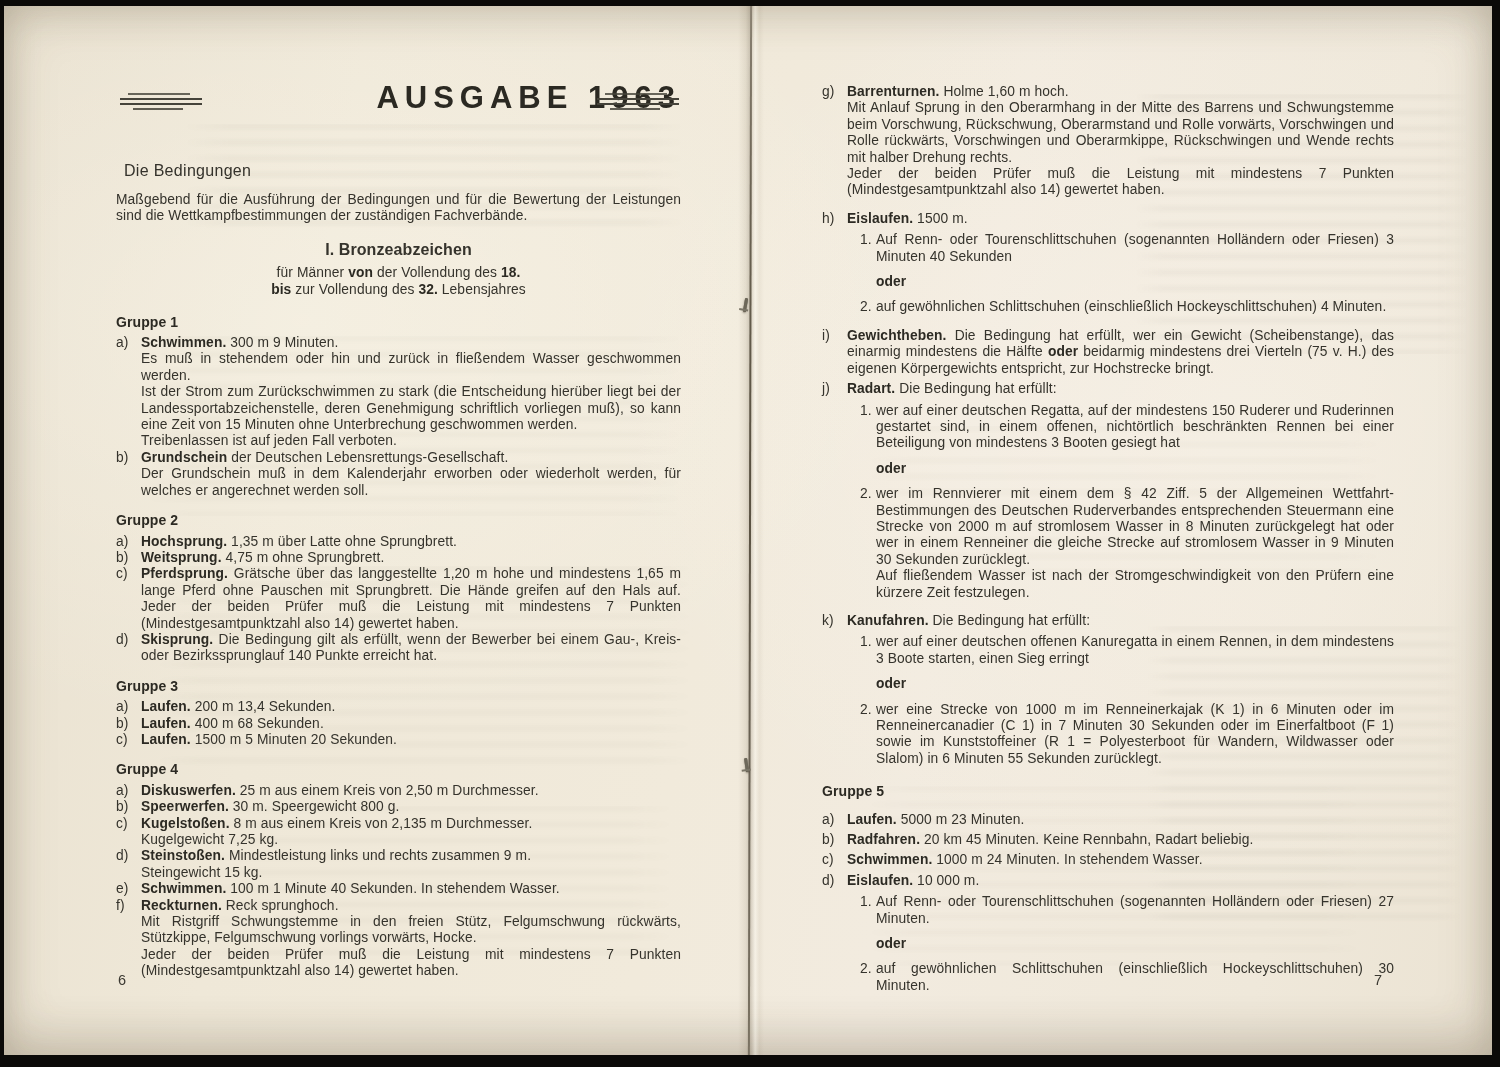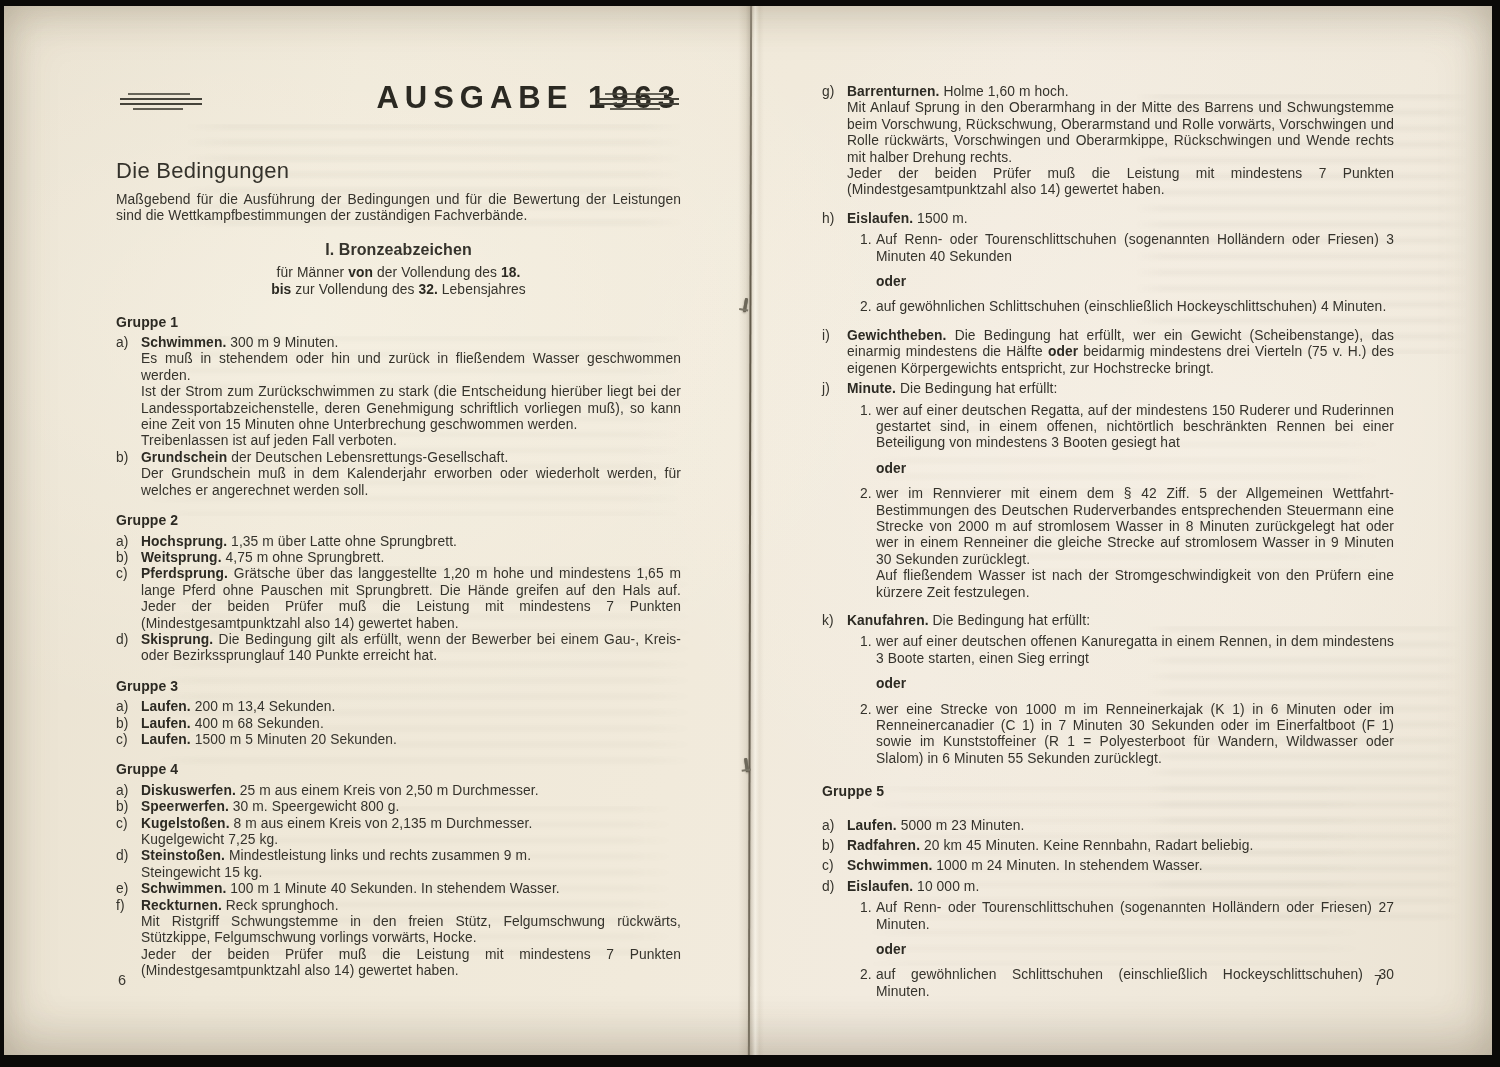--- a/index.html
+++ b/index.html
@@ -66,40 +66,40 @@
     letter-spacing:6px;color:#2b2922;
   }
   .deco{position:absolute;top:15px;width:82px;height:20px;}
   .deco-left{left:4px;}
   .deco-right{right:2px;}
   .deco i{position:absolute;display:block;height:1.6px;background:#45433a;}
   .deco .l1{top:0;left:8px;width:62px;opacity:.8;}
   .deco .l2{top:5px;left:0;width:82px;}
   .deco .l3{top:10px;left:0;width:82px;}
   .deco .l4{top:15px;left:13px;width:50px;opacity:.85;}
-  h2.section{margin:37px 0 0;font-size:22px;line-height:24px;font-weight:400;color:#34322b;letter-spacing:.3px;}
+  h2.section{margin:37px 8px 0;font-size:16px;line-height:24px;font-weight:400;color:#34322b;letter-spacing:.3px;}
   .intro{margin:9px 0 0;text-align:justify;hyphens:auto;-webkit-hyphens:auto;}
   .badge-h{margin:17px 0 0;text-align:center;font-weight:700;font-size:16px;}
   .badge-lines{margin-top:6px;text-align:center;line-height:17.2px;}
   
   .blocks{margin-top:15px;}
   .group{font-weight:700;font-size:14px;margin:13px 0 5px;color:#2c2a23;}
   .blocks .group:first-child{margin-top:0;}
   .item{display:flex;align-items:flex-start;}
   .lab{flex:none;width:25px;}
   .ct{flex:1;min-width:0;}
   .para{text-align:justify;hyphens:auto;-webkit-hyphens:auto;}
   .sub{display:flex;margin:5px 0 0 13px;}
   .slab{flex:none;width:16px;}
   .sct{flex:1;min-width:0;}
   .oder{font-weight:700;margin:9px 0 9px 29px;color:#2c2a23;}
   .page-left .item{margin-bottom:0;}
   .page-right .item{margin-bottom:12px;}
   .page-right .item.compact{margin-bottom:4px;}
-  .page-right .group{margin:16px 0 18px;}
+  .page-right .group{margin:16px 0 12px;}
   .pagenum{position:absolute;font-size:14.5px;color:#3a3831;}
   .pn-left{left:114px;top:966px;}
   .pn-right{left:1370px;top:966px;}
 </style>
 </head>
 <body>
 
 <div class="paper">
 
   <div class="ghost" style="left:180px;top:118px;width:500px;height:112px;"></div>
@@ -276,21 +276,21 @@
         </div>
         <div class="item compact">
           <div class="lab">i)</div>
           <div class="ct">
             <div class="para"><span class="b">Gewichtheben.</span><span> Die Bedingung hat erfüllt, wer ein Gewicht (Scheibenstange), das einarmig mindestens die Hälfte </span><span class="b">oder</span><span> beidarmig mindestens drei Vierteln (75 v. H.) des eigenen Körpergewichts entspricht, zur Hochstrecke bringt.</span></div>
           </div>
         </div>
         <div class="item">
           <div class="lab">j)</div>
           <div class="ct">
-            <div class="para"><span class="b">Minute.</span><span> Die Bedingung hat erfüllt:</span></div>
+            <div class="para"><span class="b">Radart.</span><span> Die Bedingung hat erfüllt:</span></div>
             <div class="sub">
               <div class="slab">1.</div>
               <div class="sct">
                 <div class="para"><span>wer auf einer deutschen Regatta, auf der mindestens 150 Ruderer und Ruderinnen gestartet sind, in einem offenen, nichtörtlich beschränkten Rennen bei einer Beteiligung von mindestens 3 Booten gesiegt hat</span></div>
               </div>
             </div>
             <div class="oder">oder</div>
             <div class="sub">
               <div class="slab">2.</div>
               <div class="sct">

